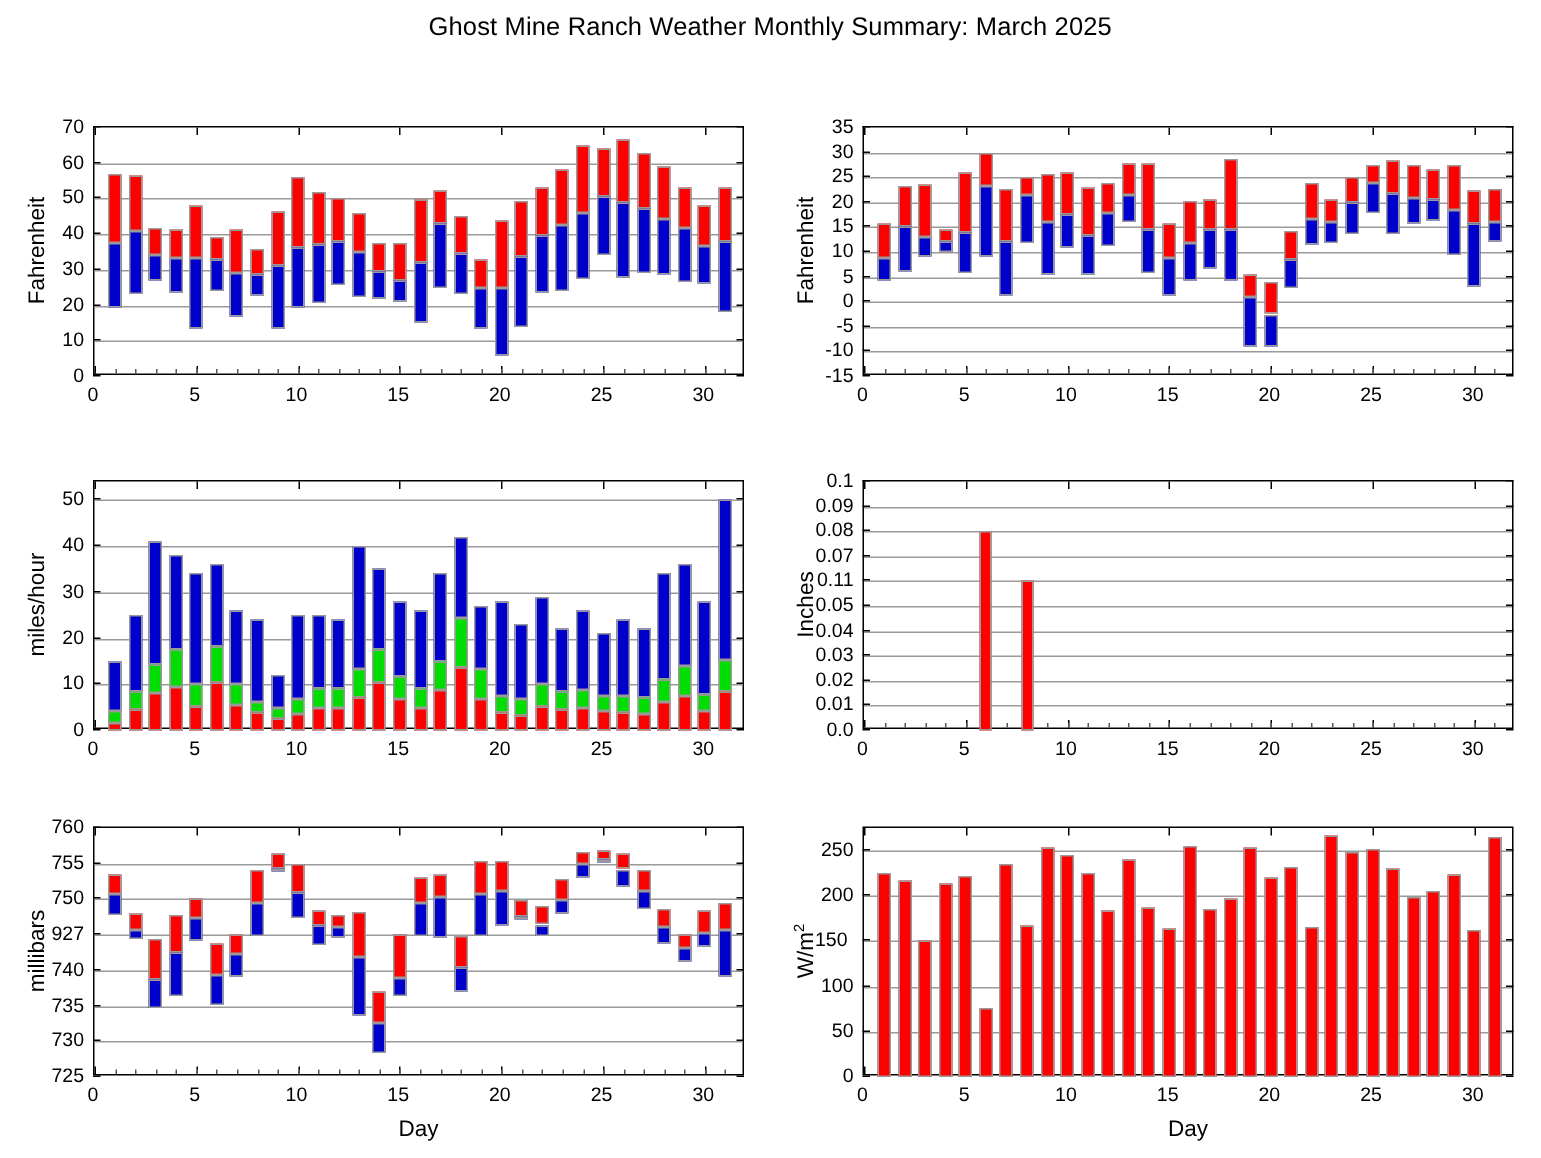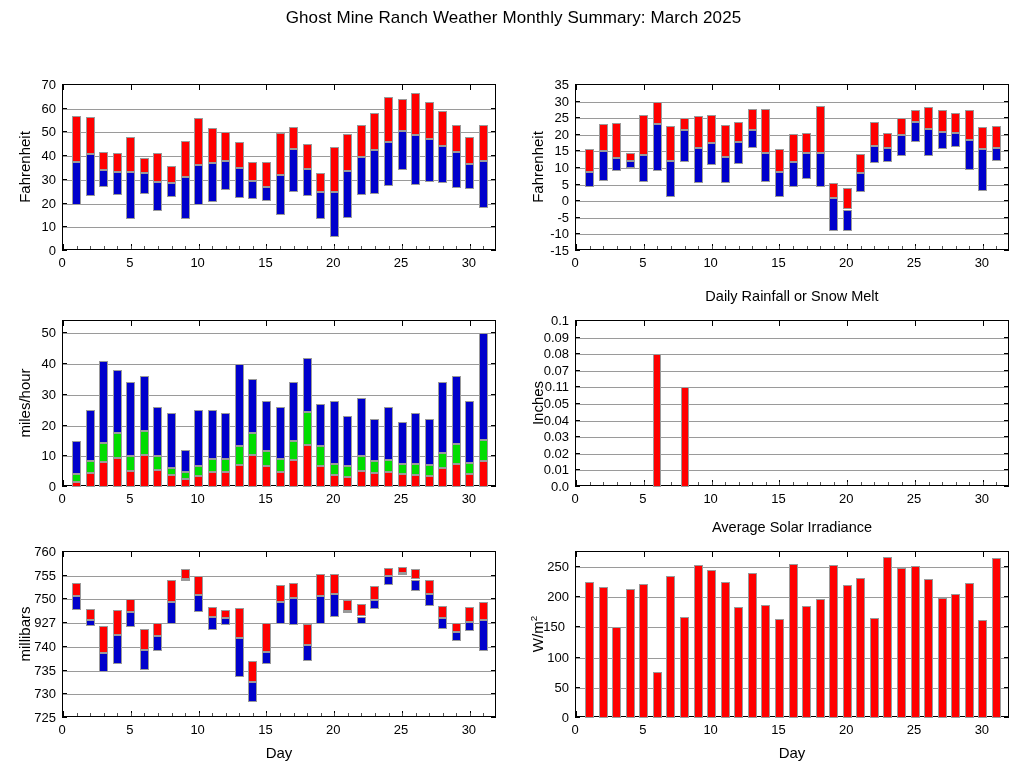--- a/index.html
+++ b/index.html
@@ -729,21 +729,20 @@
         <div class="xlab" style="left: 62px; top: 491px;">0</div>
         <div class="xlab" style="left: 129.812px; top: 491px;">5</div>
         <div class="xlab" style="left: 197.625px; top: 491px;">10</div>
         <div class="xlab" style="left: 265.438px; top: 491px;">15</div>
         <div class="xlab" style="left: 333.25px; top: 491px;">20</div>
         <div class="xlab" style="left: 401.062px; top: 491px;">25</div>
         <div class="xlab" style="left: 468.875px; top: 491px;">30</div>
         <div class="ytitle" style="left: 33px; top: 403px; transform: rotate(-90deg) translate(-50%, -100%);">miles/hour</div>
       </div>
       <div class="panel" style="left: 0px; top: 0px; width: 1027px; height: 772px; pointer-events: none;">
-        <div class="panel-title" style="left: 575px; top: 288px; width: 434px;">Daily Rainfall or Snow Melt</div>
         <div class="plot" style="left: 575px; top: 320px; width: 434px; height: 166px;">
           <div class="gridline" style="top: 149px;"></div>
           <div class="gridline" style="top: 133px;"></div>
           <div class="gridline" style="top: 116px;"></div>
           <div class="gridline" style="top: 100px;"></div>
           <div class="gridline" style="top: 83px;"></div>
           <div class="gridline" style="top: 66px;"></div>
           <div class="gridline" style="top: 50px;"></div>
           <div class="gridline" style="top: 33px;"></div>
           <div class="gridline" style="top: 17px;"></div>
@@ -1047,21 +1046,20 @@
         <div class="xlab" style="left: 129.812px; top: 722px;">5</div>
         <div class="xlab" style="left: 197.625px; top: 722px;">10</div>
         <div class="xlab" style="left: 265.438px; top: 722px;">15</div>
         <div class="xlab" style="left: 333.25px; top: 722px;">20</div>
         <div class="xlab" style="left: 401.062px; top: 722px;">25</div>
         <div class="xlab" style="left: 468.875px; top: 722px;">30</div>
         <div class="ytitle" style="left: 33px; top: 634px; transform: rotate(-90deg) translate(-50%, -100%);">millibars</div>
         <div class="xtitle" style="left: 279px; top: 744px;">Day</div>
       </div>
       <div class="panel" style="left: 0px; top: 0px; width: 1027px; height: 772px; pointer-events: none;">
-        <div class="panel-title" style="left: 575px; top: 519px; width: 434px;">Average Solar Irradiance</div>
         <div class="plot" style="left: 575px; top: 551px; width: 434px; height: 166px;">
           <div class="gridline" style="top: 136px;"></div>
           <div class="gridline" style="top: 106px;"></div>
           <div class="gridline" style="top: 75px;"></div>
           <div class="gridline" style="top: 45px;"></div>
           <div class="gridline" style="top: 15px;"></div>
           <div class="tick" style="left: 0px; bottom: 0px; width: 1px; height: 5px;"></div>
           <div class="tick" style="left: 0px; top: 0px; width: 1px; height: 5px;"></div>
           <div class="tick" style="left: 68px; bottom: 0px; width: 1px; height: 5px;"></div>
           <div class="tick" style="left: 68px; top: 0px; width: 1px; height: 5px;"></div>

